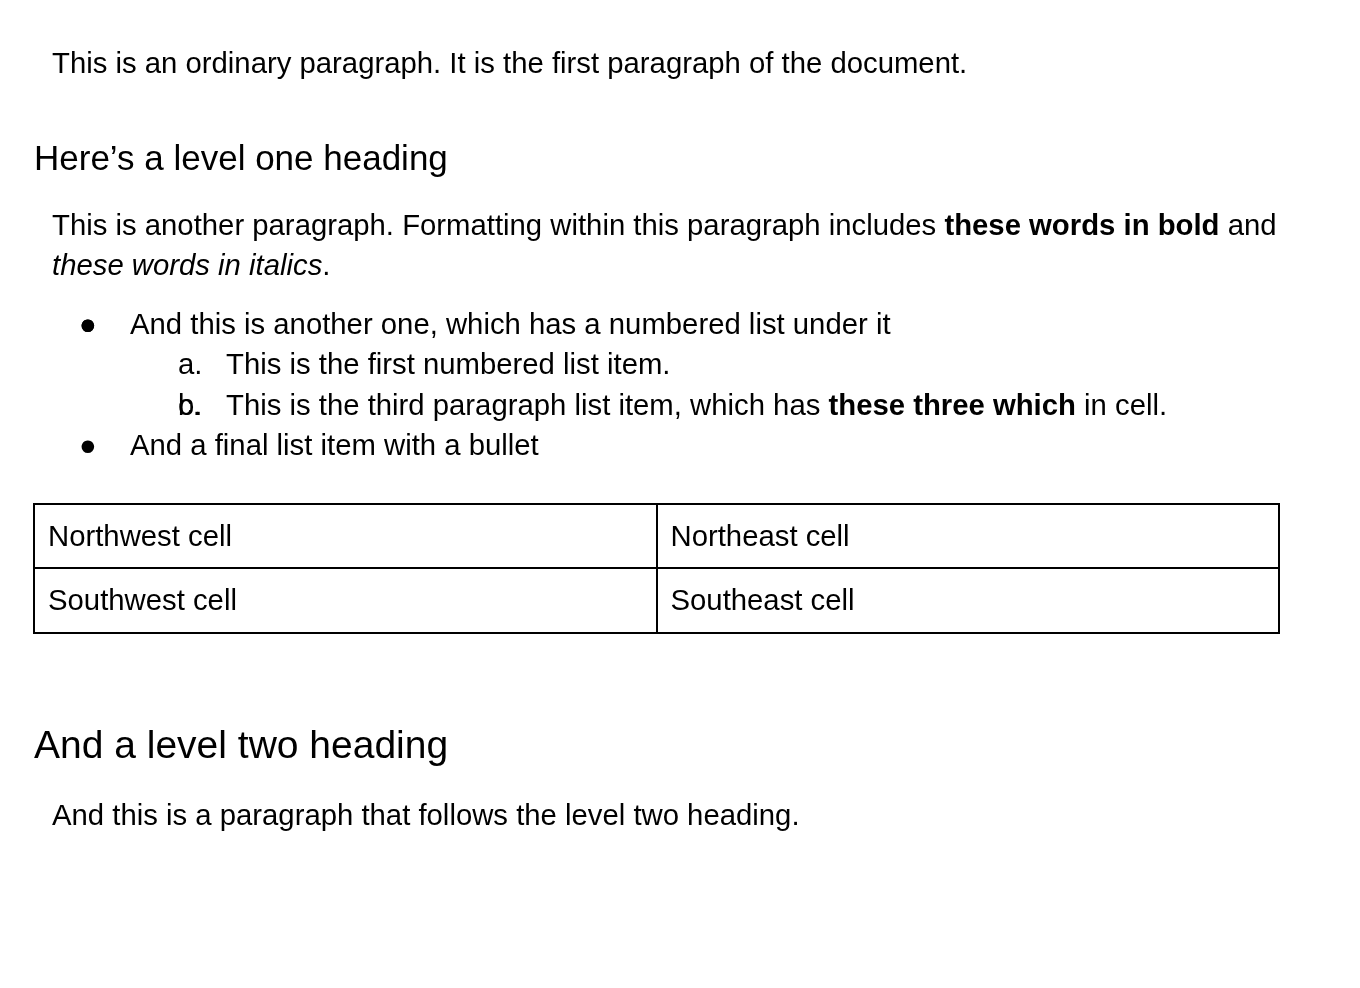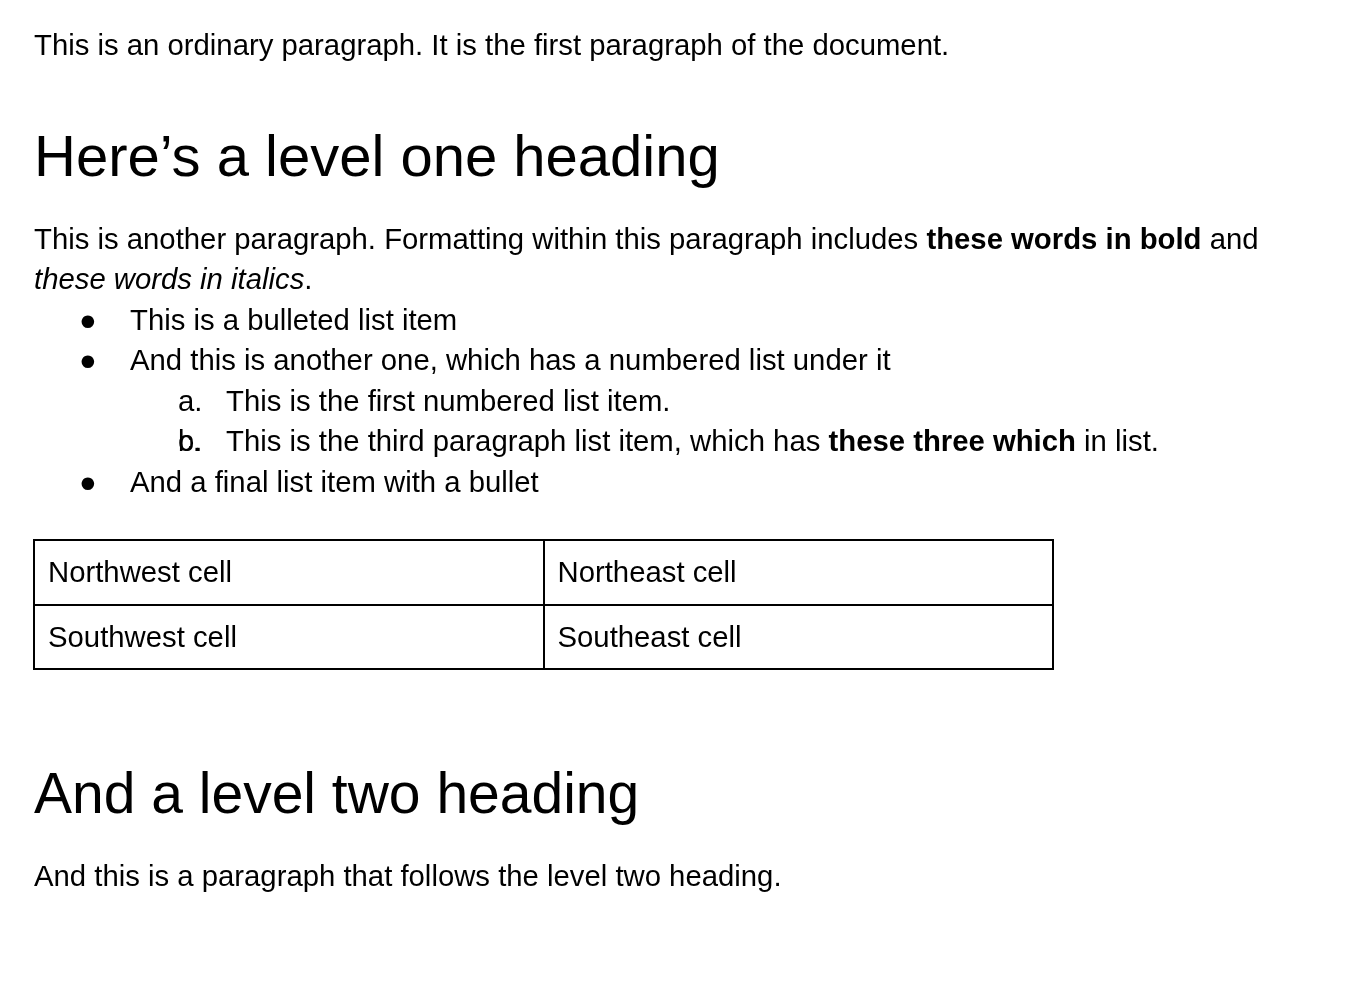--- a/index.html
+++ b/index.html
@@ -8,29 +8,29 @@
     width: 1360px;
     height: 988px;
     background: #ffffff;
     color: #000000;
     font-family: "Liberation Sans", "DejaVu Sans", sans-serif;
     font-size: 29.3px;
     line-height: 40.5px;
     padding: 25px 34px 0 34px;
     overflow: hidden;
   }
-  p { margin: 0; max-width: 1260px; }
+  p { margin: 18px; max-width: 1260px; }
   h1 {
-    font-size: 58px;
+    font-size: 35px;
     line-height: 1.38;
     font-weight: 400;
     margin: 50px 0 23px 0;
   }
   h2 {
-    font-size: 57px;
+    font-size: 39px;
     line-height: 1.38;
     font-weight: 400;
     margin: 84px 0 23px 0;
   }
   .bold { font-weight: 700; }
   .italic { font-style: italic; text-align: right; }
   ul.doc-list, ol.doc-sublist {
     list-style: none;
     margin: 0;
     padding: 0;
@@ -41,21 +41,21 @@
   }
   .marker {
     position: absolute;
     left: 45px;
     top: 0;
   }
   ol.doc-sublist .marker { left: 48px; }
   table.doc-table {
     border-collapse: collapse;
     table-layout: fixed;
-    width: 1021px;
+    width: 1247px;
     margin-top: 37px;
     margin-left: -1px;
   }
   table.doc-table td {
     border: 2px solid #000000;
     width: 50%;
     padding: 11px 13px;
     vertical-align: top;
     line-height: 40.5px;
   }
@@ -65,36 +65,35 @@
 
 <p>This is an ordinary paragraph. It is the first paragraph of the document.</p>
 
 <h1>Here’s a level one heading</h1>
 
 <p><span>This is another paragraph. Formatting within this paragraph includes </span><span class="bold">these words in bold</span><span> and </span><span class="italic">these words in italics</span><span>.</span></p>
 
 <ul class="doc-list">
   <li>
     <span class="marker">●</span>
-    <span>This is a bulleted list item</span>
   </li>
   <li>
     <span class="marker">●</span>
     <span>And this is another one, which has a numbered list under it</span>
     <ol class="doc-sublist">
       <li>
         <span class="marker">a.</span>
         <span>This is the first numbered list item.</span>
       </li>
       <li>
         <span class="marker">b.</span>
       </li>
       <li>
         <span class="marker">c.</span>
-        <span><span>This is the third paragraph list item, which has </span><span class="bold">these three which</span><span> in list.</span></span>
+        <span><span>This is the third paragraph list item, which has </span><span class="bold">these three which</span><span> in cell.</span></span>
       </li>
     </ol>
   </li>
   <li>
     <span class="marker">●</span>
     <span>And a final list item with a bullet</span>
   </li>
 </ul>
 
 <table class="doc-table">

